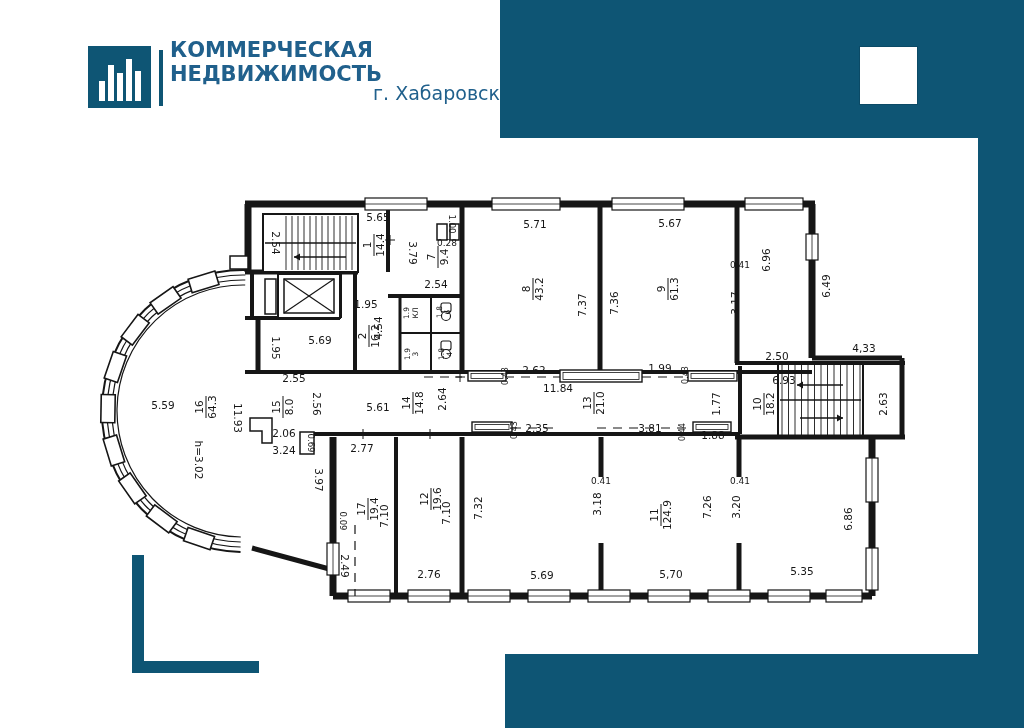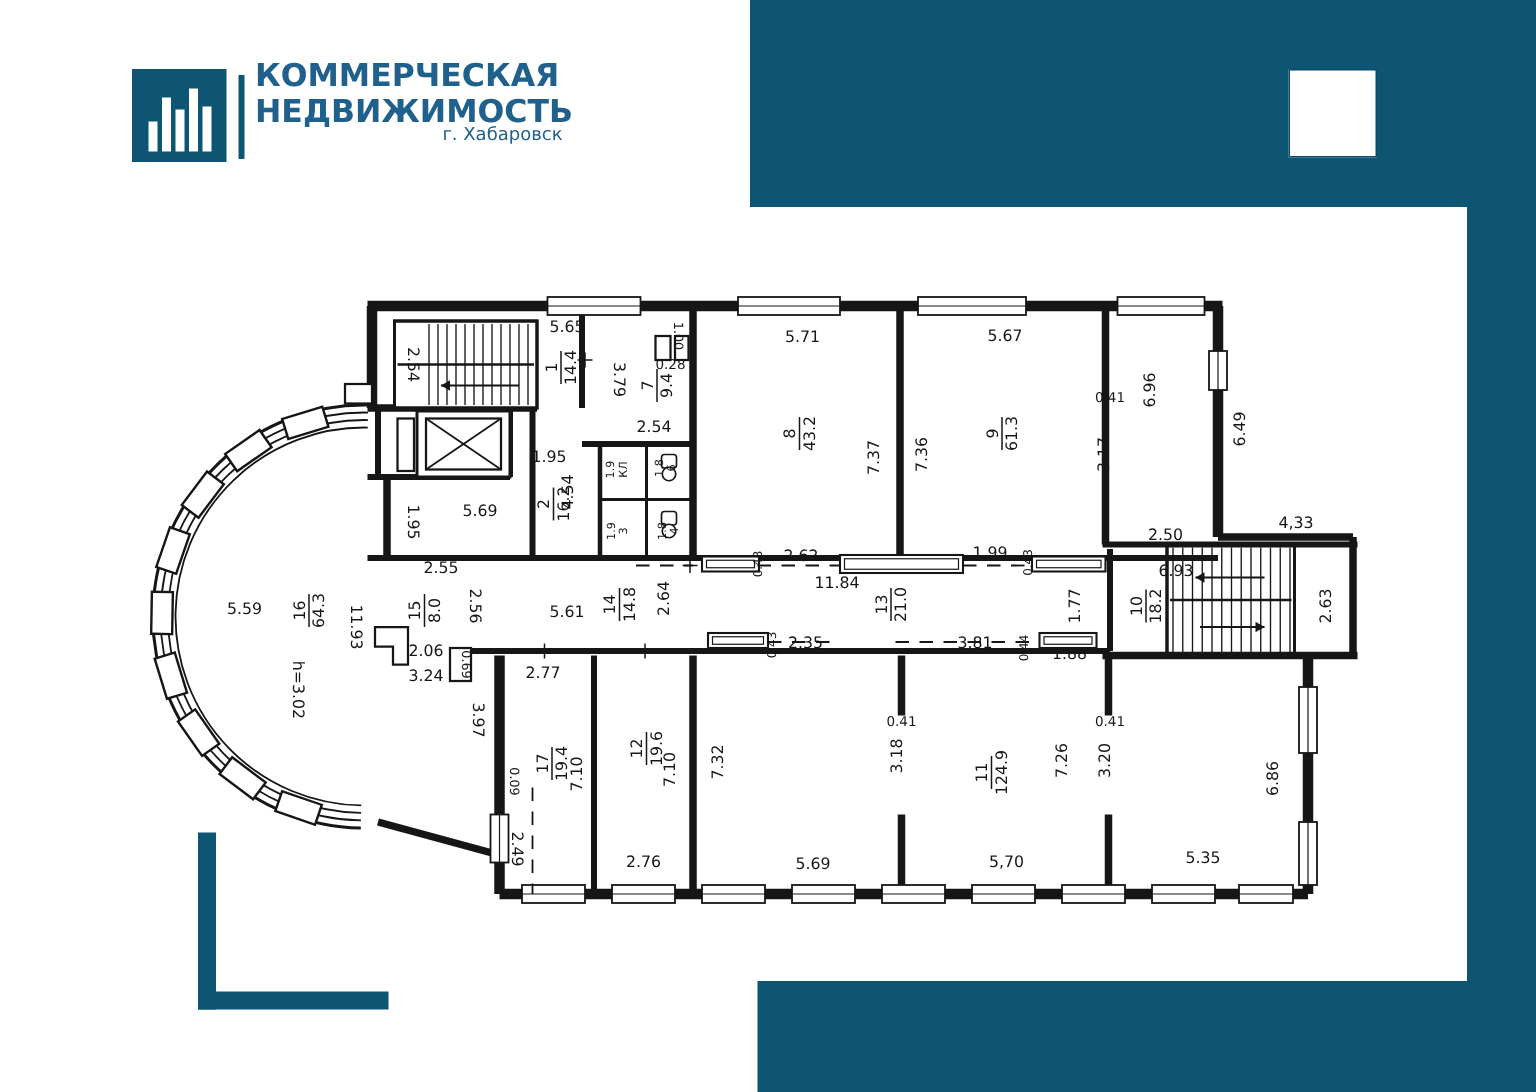--- a/index.html
+++ b/index.html
@@ -12,21 +12,21 @@
   #bottom-band{left:505px;top:654px;width:519px;height:74px;}
   #white-square{left:859px;top:46px;width:57px;height:57px;background:#ffffff;border:1px solid #0b4a66;}
   #l-bracket-v{left:132px;top:555px;width:12px;height:118px;}
   #l-bracket-h{left:132px;top:661px;width:127px;height:12px;}
   #logo-box{left:88px;top:46px;width:63px;height:62px;display:flex;align-items:flex-end;justify-content:center;gap:3px;padding-bottom:7px;box-sizing:border-box;}
   .bar{background:#ffffff;width:6px;}
   #logo-divider{left:159px;top:50px;width:4px;height:56px;}
   #header-title{position:absolute;left:170px;top:38px;width:340px;color:#20608c;
     font-size:21px;font-weight:bold;letter-spacing:0px;line-height:1.15;}
   #header-subtitle{position:absolute;left:170px;top:82px;width:330px;color:#20608c;
-    font-size:12px;text-align:center;}
+    font-size:19px;text-align:right;}
   #plan-svg{position:absolute;left:0;top:0;}
   svg text{fill:#161616;}
 </style>
 </head>
 <body>
 
 <div class="decor teal" id="top-right-block"></div>
 <div class="decor" id="white-square"></div>
 <div class="decor teal" id="right-strip"></div>
 <div class="decor teal" id="bottom-band"></div>

